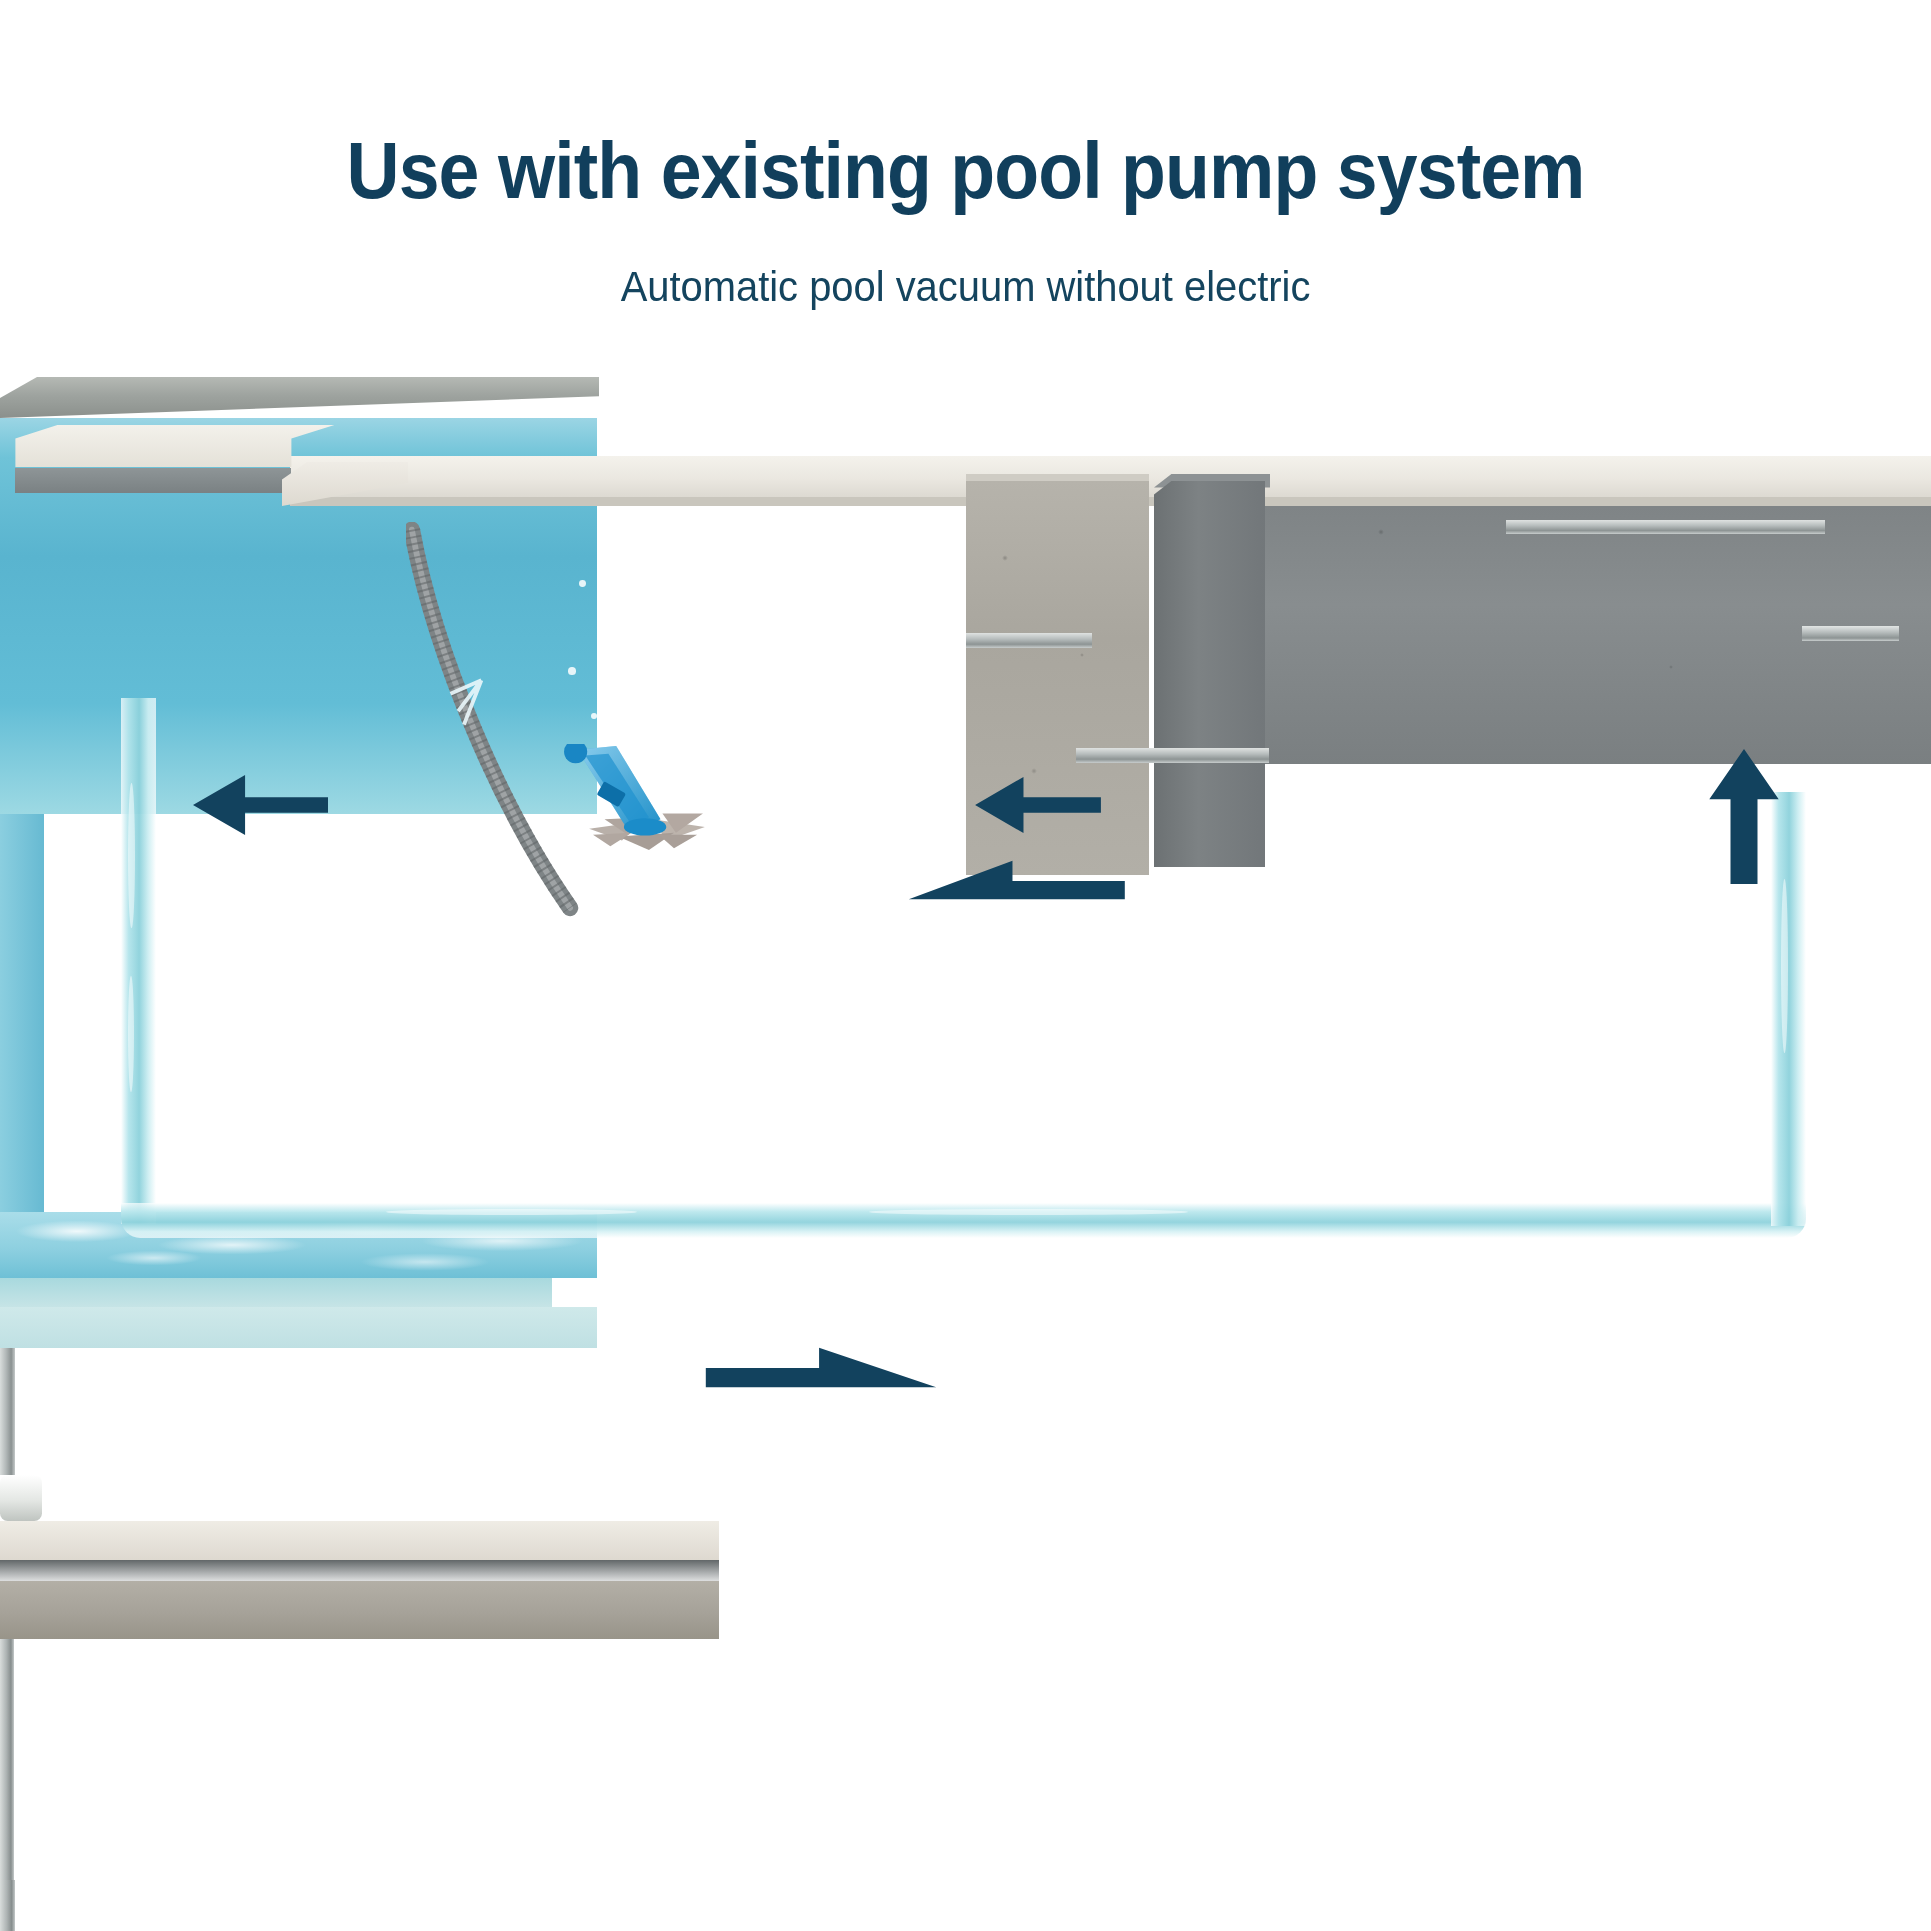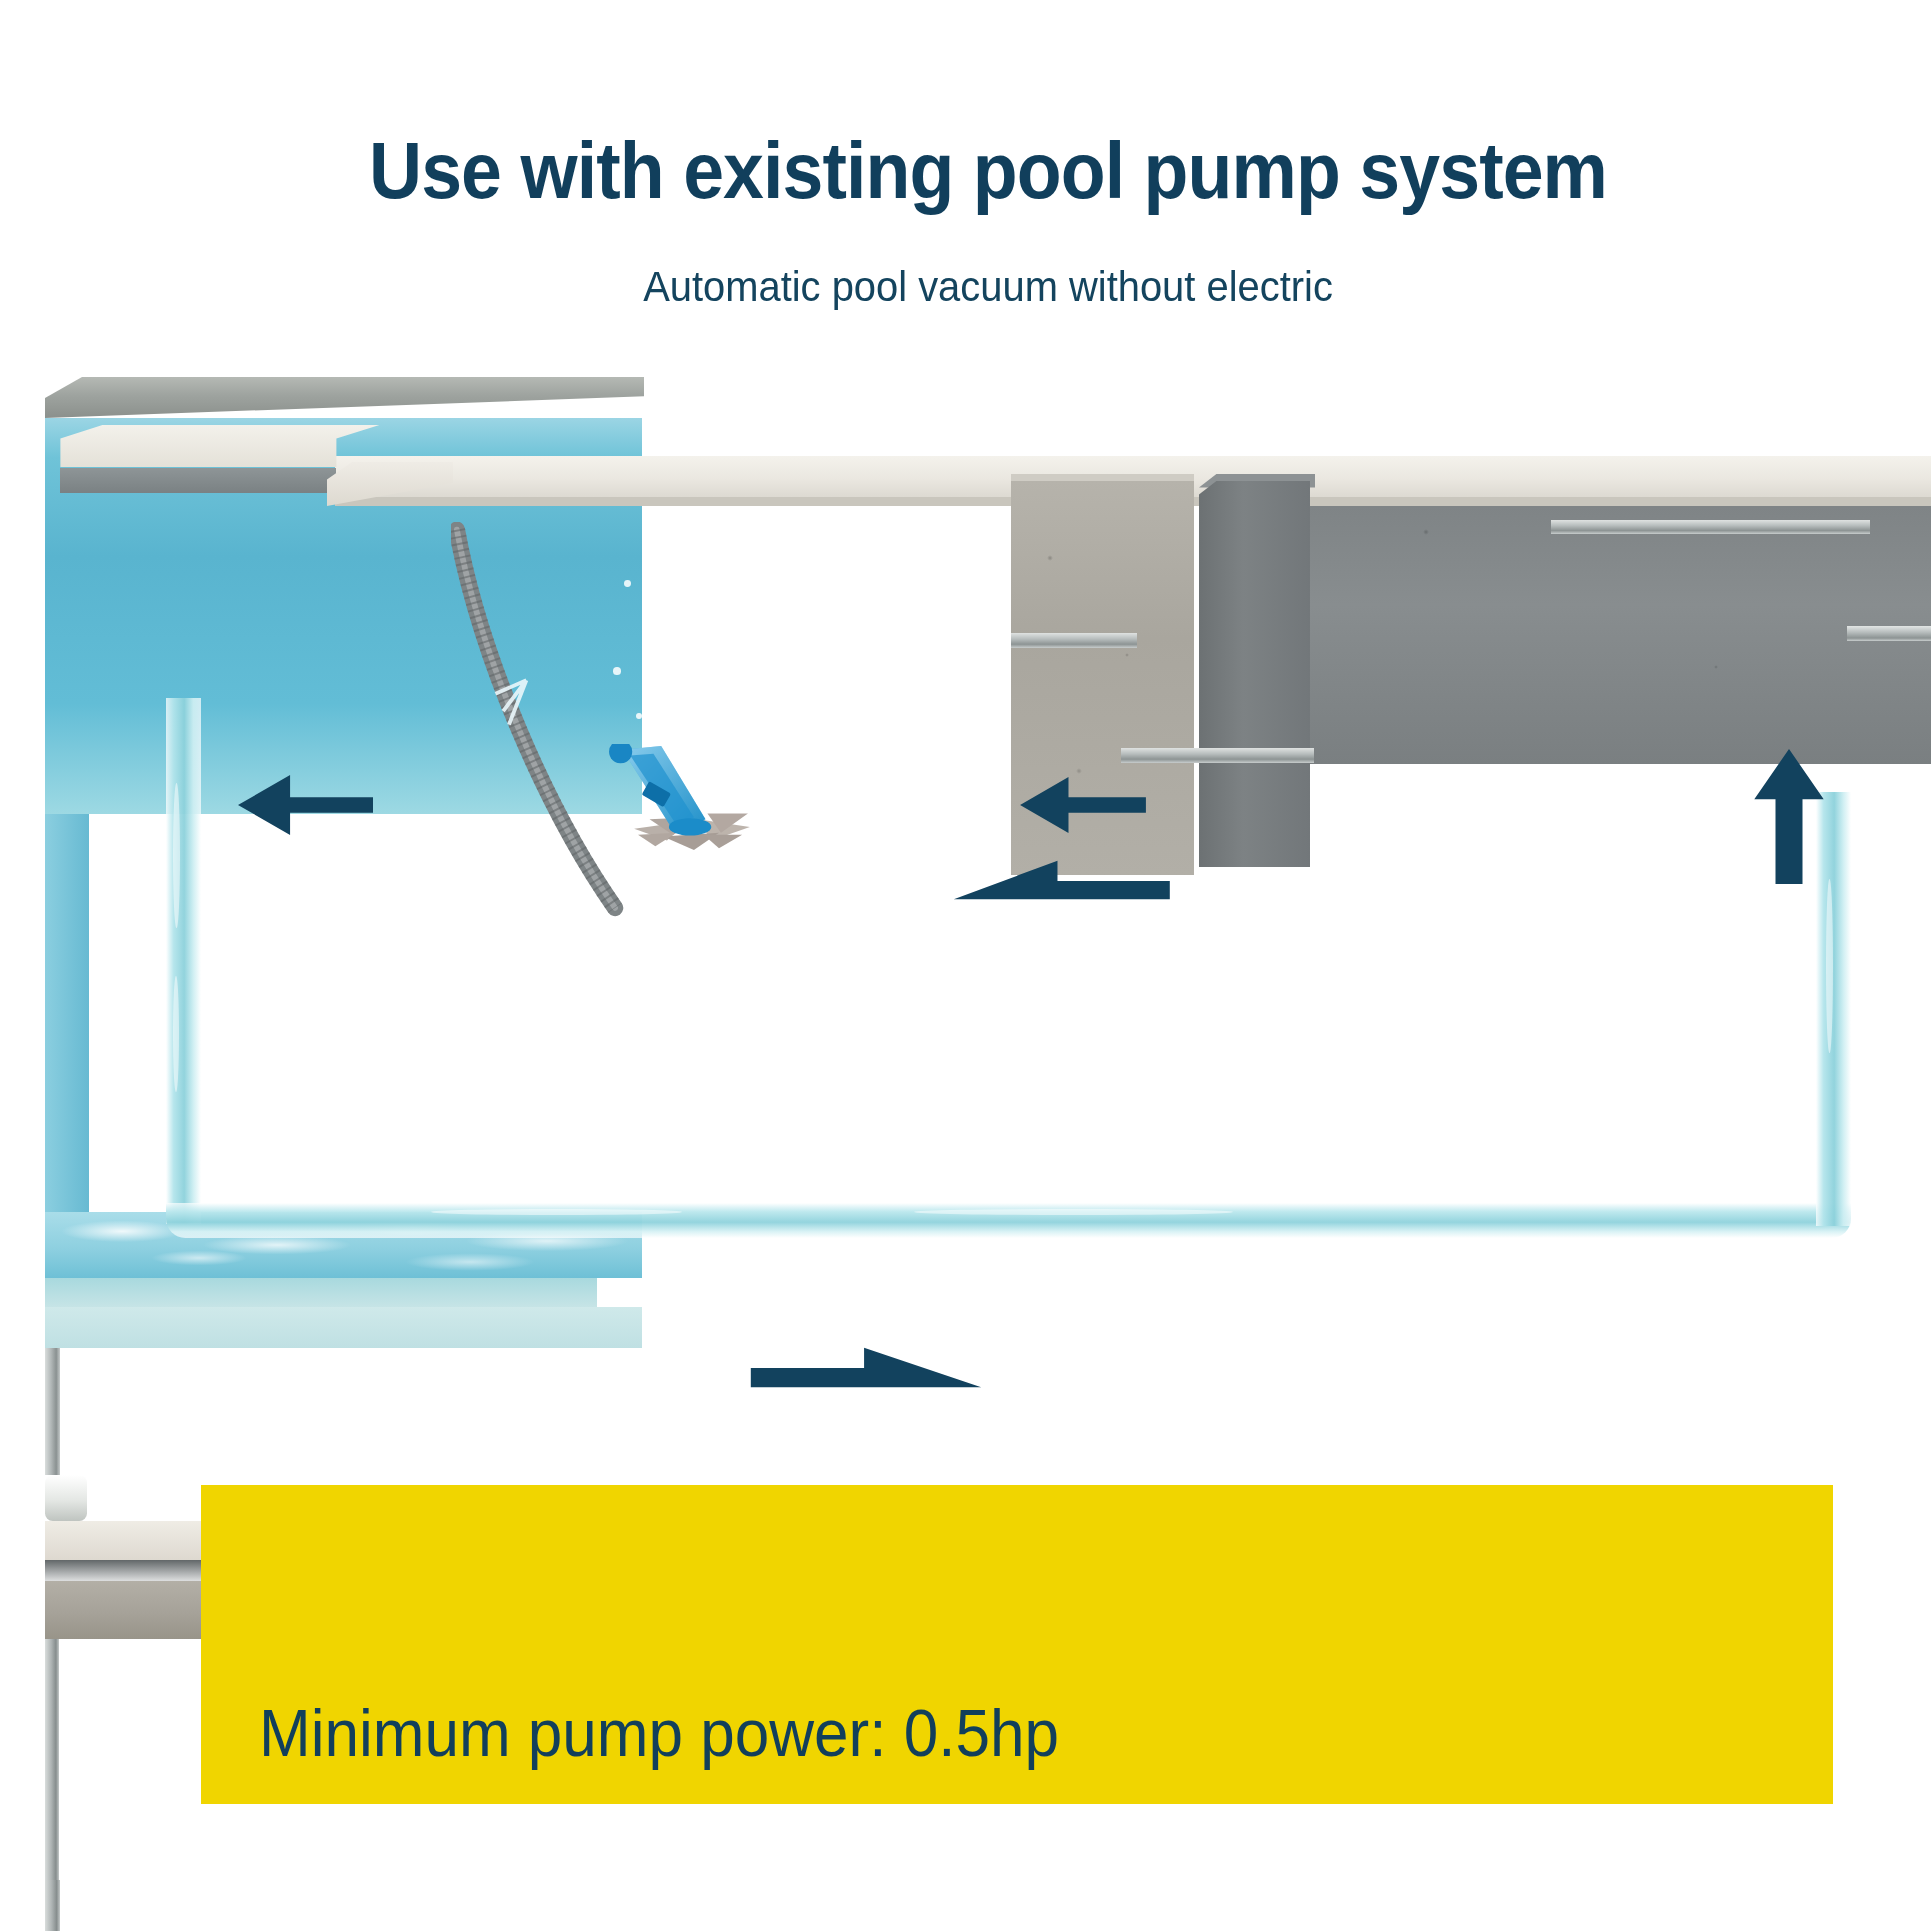--- a/index.html
+++ b/index.html
@@ -3,21 +3,21 @@
 <meta charset="utf-8">
 <style>
   html,body{margin:0;padding:0;}
   body{
     width:1931px;height:1931px;
     background:#ffffff;
     font-family:"Liberation Sans",sans-serif;
     overflow:hidden;
     position:relative;
   }
-  .page{position:absolute;inset:0;margin-left:45px;}
+  .page{position:absolute;inset:0;}
 
   
   .title{
     position:absolute;left:0;right:0;top:131px;
     text-align:center;
     font-size:79px;
     font-weight:700;
     letter-spacing:-1px;
     color:#113F5C;
     line-height:1;
@@ -347,21 +347,15 @@
     <svg class="arrow" style="left:1709px;top:372px;width:70px;height:135px;" viewBox="0 0 72 140" width="70" height="135">
       <polygon points="36,0 72,52 50,52 50,140 22,140 22,52 0,52" fill="#12425E"></polygon>
     </svg>
 
     <svg class="arrow" style="left:705px;top:966px;width:232px;height:48px;" viewBox="0 0 240 50" width="232" height="48">
       <polygon points="0,26 118,26 118,5 240,46 0,46" fill="#12425E"></polygon>
     </svg>
 
   </div>
 
-  <div id="callout">
-    <div id="callout-text">
-      <span class="cl-line">Minimum pump power: 0.5hp</span>
-      <span class="cl-line">Suitable for pool height between 0.8m-3m</span>
-    </div>
-  </div>
 
 </div>
 
 
 </body></html>

